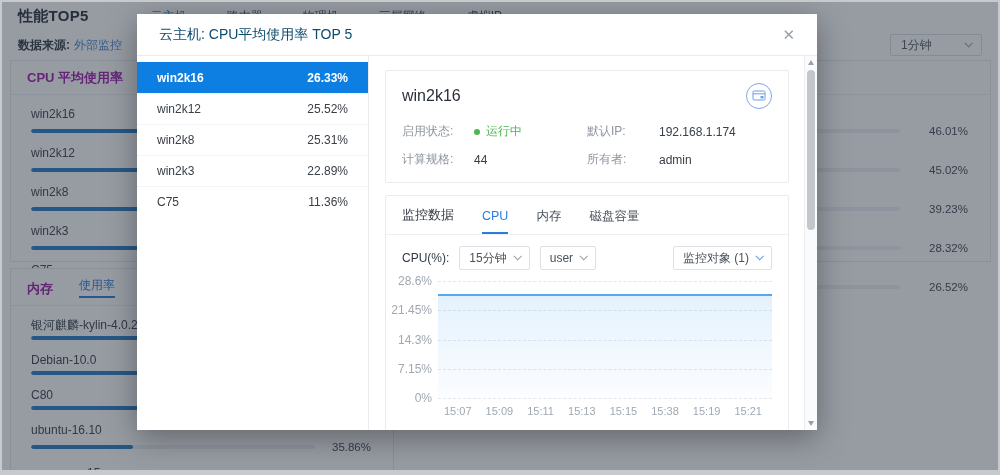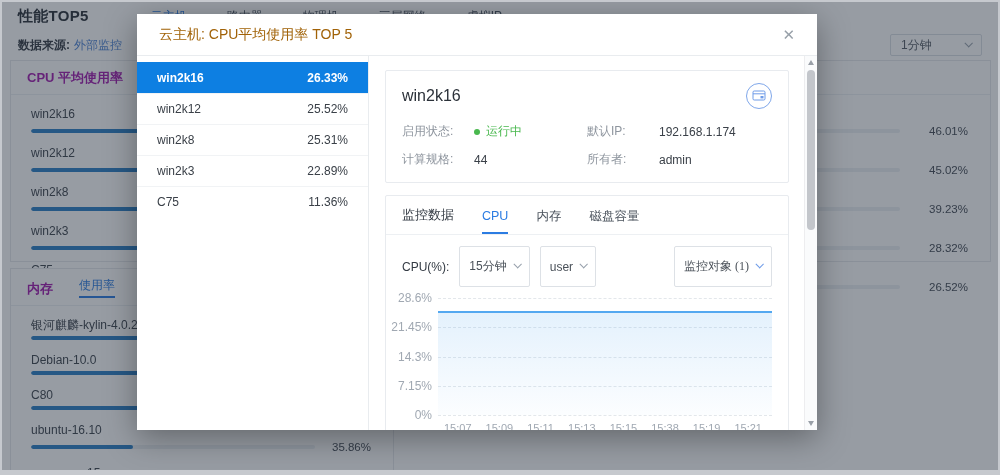--- a/index.html
+++ b/index.html
@@ -38,21 +38,21 @@
   .fill { height:4px; background:#2b7fc6; border-radius:2px; }
   .brow-val { width:52px; margin-left:16px; font-size:11.5px; color:#444b55; text-align:right; white-space:nowrap; }
   .panel-mem .brow { margin-bottom:13px; }
   .panel-mem .brow-val { width:48px; margin-left:8px; }
 
   
   .overlay { position:absolute; inset:0; background:rgba(33,44,59,0.47); z-index:5; }
   .modal { position:absolute; left:135px; top:12px; width:680px; height:416px; background:#fff; z-index:10;
            box-shadow:0 8px 30px rgba(0,0,0,.35); display:flex; flex-direction:column; }
   .modal-head { height:42px; flex:0 0 42px; display:flex; align-items:center; padding:0 22px; border-bottom:1px solid #e9ecef; }
-  .modal-title { font-size:14px; color:#a16207; }
+  .modal-title { font-size:14px; color:#0c4a6e; }
   .modal-close { margin-left:auto; color:#98a0a9; font-size:15px; cursor:pointer; line-height:1; }
   .modal-body { flex:1; display:flex; position:relative; overflow:hidden; }
 
   .list-pane { width:232px; flex:0 0 232px; border-right:1px solid #e9ecef; padding-top:6px; }
   .list-head { display:flex; justify-content:space-between; padding:8px 20px 6px; font-size:12px; color:#8e959e; }
   .lrow { height:31px; display:flex; justify-content:space-between; align-items:center; padding:0 20px;
           font-size:12px; color:#3a4048; border-top:1px solid #f1f3f5; cursor:pointer; }
   .lrow.selected { background:#0d7fe2; color:#fff; border-top-color:#0d7fe2; font-weight:bold; }
 
   .detail-pane { flex:1; padding:14px 28px 0 16px; overflow:hidden; }
@@ -69,23 +69,23 @@
   .status-green { color:#49b84e; display:flex; align-items:center; }
   .dot { width:6px; height:6px; border-radius:50%; background:#49b84e; margin-right:6px; }
 
   .monitor-card { height:253px; }
   .mon-head { display:flex; align-items:flex-end; padding:10px 16px 0; border-bottom:1px solid #edf0f3; }
   .mon-title { font-size:13px; color:#333a43; padding-bottom:10px; margin-right:28px; }
   .mon-tab { font-size:12.5px; color:#4b535d; margin-right:28px; padding-bottom:9px; cursor:pointer; }
   .mon-tab.active { color:#2b7ce2; border-bottom:2px solid #2b7ce2; }
   .controls { display:flex; align-items:center; padding:11px 16px 9px;justify-content:space-between; }
   .ctl-label { font-size:12px; color:#333a43; margin-right:10px; }
-  .select { height:41px; border:1px solid #dde1e6; border-radius:2px; background:#fff; display:flex;
+  .select { height:24px; border:1px solid #dde1e6; border-radius:2px; background:#fff; display:flex;
             align-items:center; padding:0 9px; font-size:12px; color:#4a5159; margin-right:10px; cursor:pointer; }
-  .select.right { margin-left:auto; margin-right:0;font-family:Liberation Serif, serif; }
+  .select.right { margin-left:auto; margin-right:0; }
   .chev { width:6px; height:6px; border-right:1px solid #98a1ac; border-bottom:1px solid #98a1ac;
           transform:rotate(45deg) translateY(-1px); display:inline-block; margin-left:7px; margin-bottom:3px; }
   .chev.blue { border-color:#6f9ce8; }
 
   .chart-wrap { padding:2px 16px 0 8px; }
   .chart { display:flex; }
   .ylabels { width:44px; position:relative; height:117px; flex:0 0 44px; }
   .ylab { position:absolute; right:6px; transform:translateY(-50%); font-size:12px; color:#a0a8b2; white-space:nowrap; }
   .plot { flex:1; height:117px; position:relative; }
   .gline { position:absolute; left:0; right:0; border-top:1px dashed #e3e7eb; }

